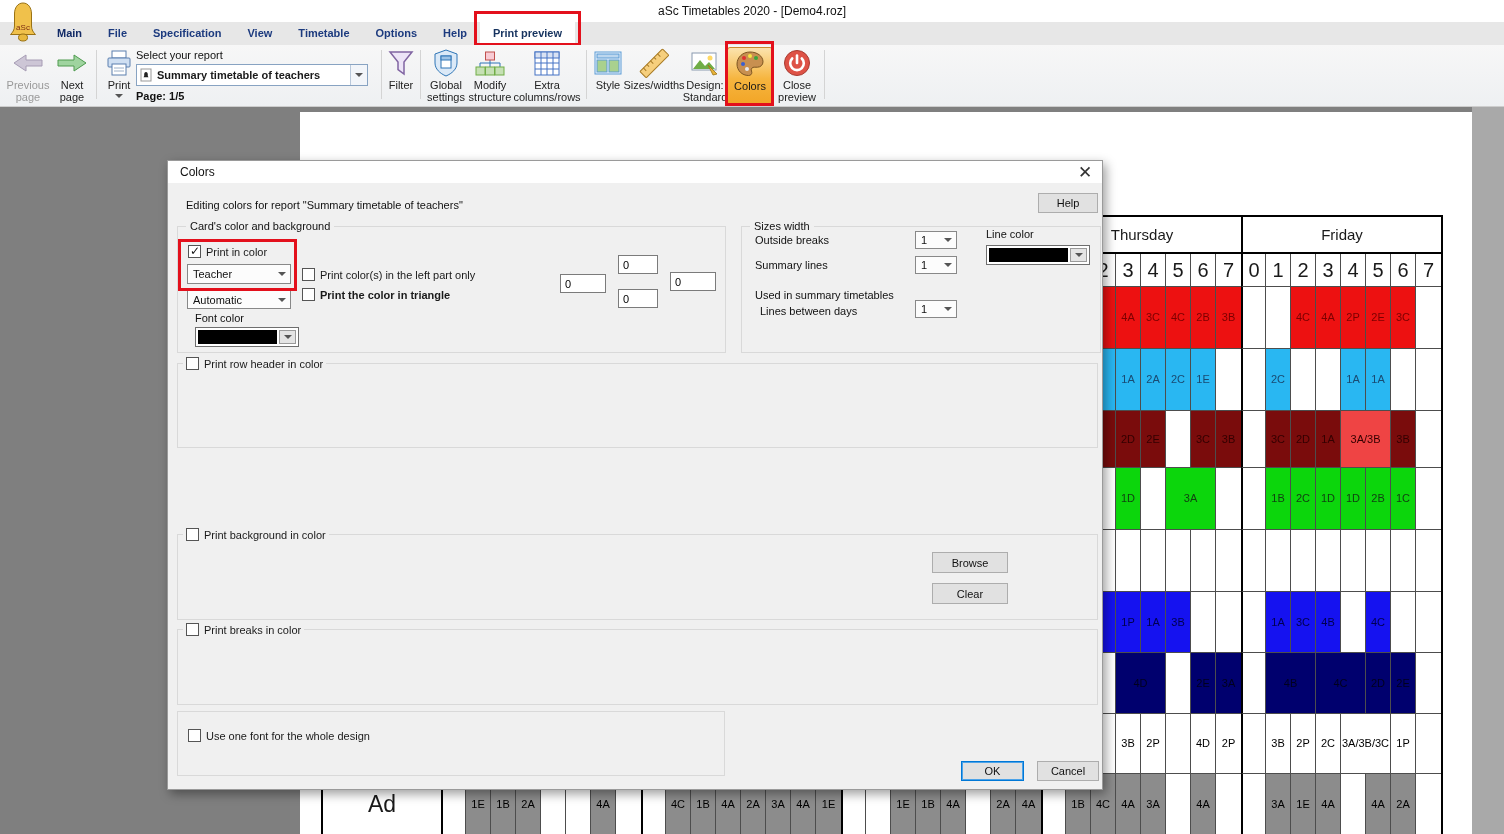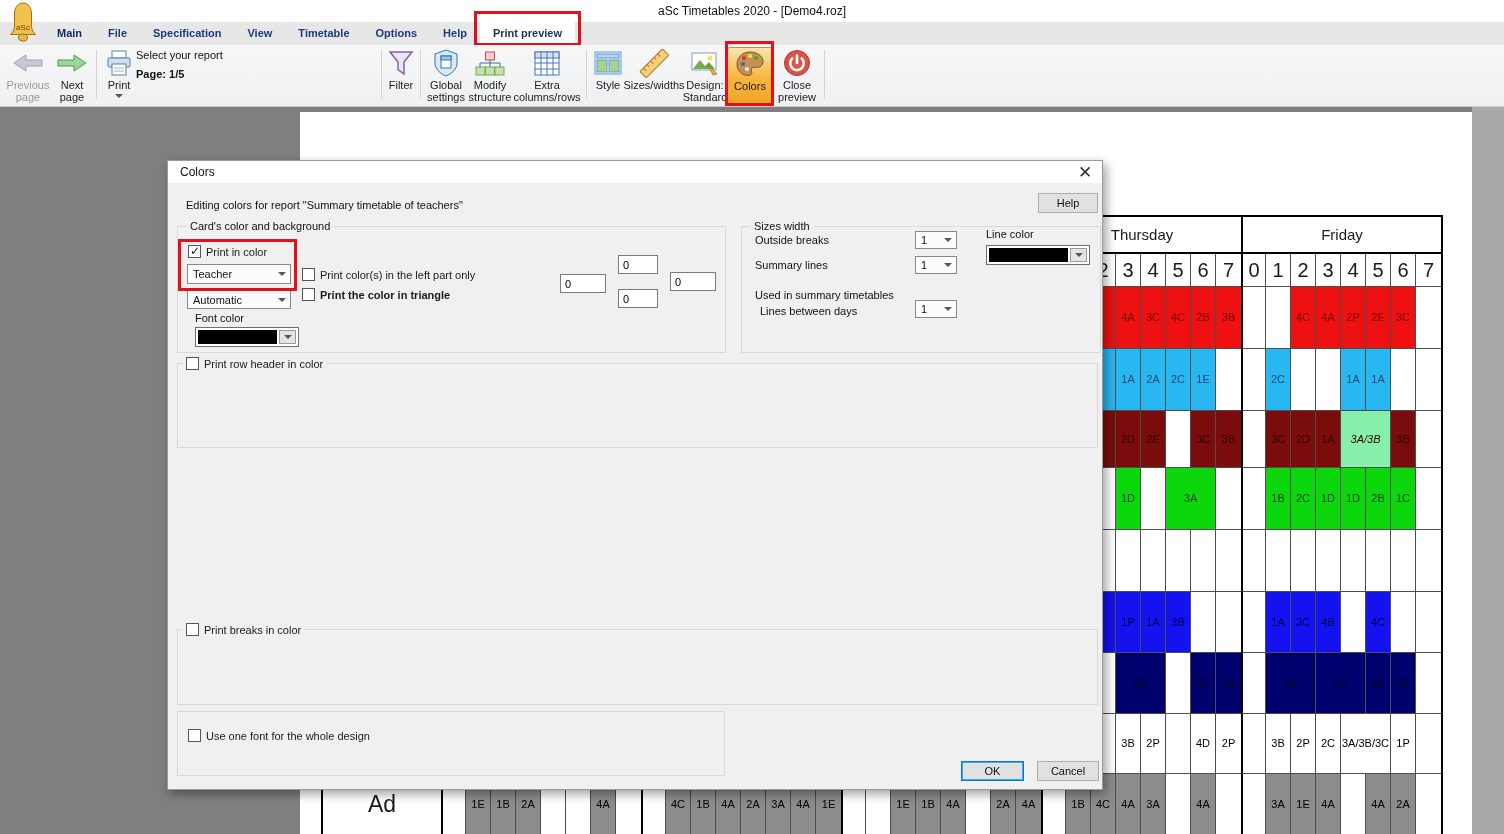--- a/index.html
+++ b/index.html
@@ -121,20 +121,32 @@
         <rect x="8" y="14" width="14" height="11" fill="#fff" stroke="#5b7fae"></rect>
         <line x1="10" y1="18" x2="20" y2="18" stroke="#9cb0c8"></line>
         <line x1="10" y1="21" x2="20" y2="21" stroke="#9cb0c8"></line>
       </svg>
     </span>
     <span>Print</span>
     <span class="tri" style="margin-top:3px;"></span>
   </div>
   <div class="reportblock" style="left:136px;width:232px;">
     <span class="rlabel">Select your report</span>
+    <span class="combo-r">
+      <span style="padding-left:3px;display:flex;">
+        <svg width="13" height="14">
+            <rect x="1" y="1" width="10" height="12" fill="#fff" stroke="#999"></rect>
+            <path d="M6 4 C4.8 4 4.2 5.2 4.2 6.5 L4.2 8 L3.5 9.2 L8.5 9.2 L7.8 8 L7.8 6.5 C7.8 5.2 7.2 4 6 4Z" fill="#222"></path>
+          </svg>
+      </span>
+      <span class="txt">Summary timetable of teachers</span>
+      <span class="dbtn">
+          <span class="tri"></span>
+        </span>
+    </span>
     <span class="pg">Page: 1/5</span>
   </div>
   <div class="rsep" style="left:381px;"></div>
   <div class="ritem" style="left:384px;width:34px;">
     <span class="ic">
       <svg width="28" height="26">
           <path d="M3 2 H25 L17 12 V24 L11 19.5 V12 Z" fill="#ece4f7" stroke="#8064a2" stroke-width="1.5"></path>
         </svg>
     </span>
     <span>Filter</span>
@@ -394,21 +406,21 @@
       <div class="cell card" style="grid-area: 5 / 28; background: rgb(122, 12, 12); color: rgb(51, 0, 0);"></div>
       <div class="cell card" style="grid-area: 5 / 29; background: rgb(122, 12, 12); color: rgb(51, 0, 0);">2D</div>
       <div class="cell card" style="grid-area: 5 / 30; background: rgb(122, 12, 12); color: rgb(51, 0, 0);">2E</div>
       <div class="cell card" style="grid-area: 5 / 31;"></div>
       <div class="cell card" style="grid-area: 5 / 32; background: rgb(122, 12, 12); color: rgb(51, 0, 0);">3C</div>
       <div class="cell card de" style="grid-area: 5 / 33; background: rgb(122, 12, 12); color: rgb(51, 0, 0);">3B</div>
       <div class="cell card ds" style="grid-area: 5 / 34;"></div>
       <div class="cell card" style="grid-area: 5 / 35; background: rgb(122, 12, 12); color: rgb(51, 0, 0);">3C</div>
       <div class="cell card" style="grid-area: 5 / 36; background: rgb(122, 12, 12); color: rgb(51, 0, 0);">2D</div>
       <div class="cell card" style="grid-area: 5 / 37; background: rgb(122, 12, 12); color: rgb(51, 0, 0);">1A</div>
-      <div class="cell card" style="grid-area: 5 / 38 / auto / span 2; background: #86efac; color: rgb(51, 0, 0); font-style: italic;">3A/3B</div>
+      <div class="cell card" style="grid-area: 5 / 38 / auto / span 2; background: #ef4444; color: rgb(51, 0, 0);">3A/3B</div>
       <div class="cell card" style="grid-area: 5 / 40; background: rgb(122, 12, 12); color: rgb(51, 0, 0);">3B</div>
       <div class="cell card de" style="grid-area: 5 / 41;"></div>
       <div class="cell namecell" style="grid-area: 6 / 1;"></div>
       <div class="cell card ds" style="grid-area: 6 / 2;"></div>
       <div class="cell card" style="grid-area: 6 / 3;"></div>
       <div class="cell card" style="grid-area: 6 / 4;"></div>
       <div class="cell card" style="grid-area: 6 / 5;"></div>
       <div class="cell card" style="grid-area: 6 / 6;"></div>
       <div class="cell card" style="grid-area: 6 / 7;"></div>
       <div class="cell card" style="grid-area: 6 / 8;"></div>
@@ -730,20 +742,28 @@
   </div>
 
   <div class="group" style="left:9px;top:202px;width:921px;height:85px;">
     <div class="cbrow onborder" style="left:5px;top:-7px;">
       <span class="cb"></span>
       <span>Print row header in color</span>
     </div>
   </div>
 
 
+  <div class="group" style="left:9px;top:373px;width:921px;height:86px;">
+    <div class="cbrow onborder" style="left:5px;top:-7px;">
+      <span class="cb"></span>
+      <span>Print background in color</span>
+    </div>
+    <div class="btn" style="left:754px;top:17px;width:76px;height:21px;">Browse</div>
+    <div class="btn" style="left:754px;top:48px;width:76px;height:21px;">Clear</div>
+  </div>
 
   <div class="group" style="left:9px;top:468px;width:921px;height:76px;">
     <div class="cbrow onborder" style="left:5px;top:-7px;">
       <span class="cb"></span>
       <span>Print breaks in color</span>
     </div>
   </div>
 
   <div class="group" style="left:9px;top:550px;width:548px;height:65px;padding-left:12px;">
     <div class="cbrow" style="left:10px;top:17px;">

